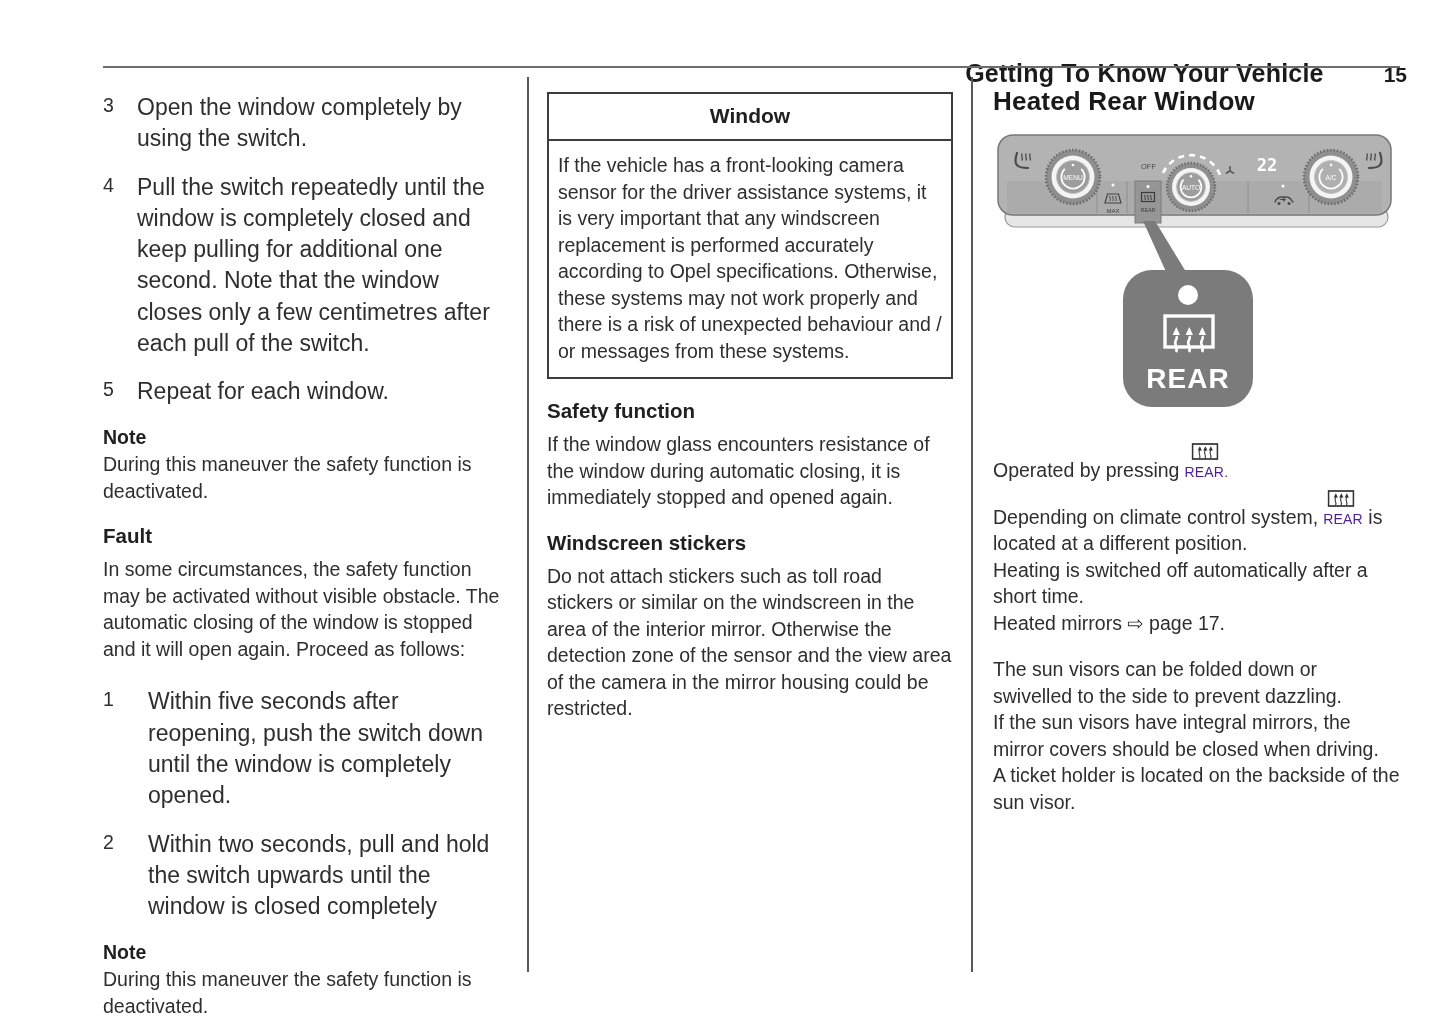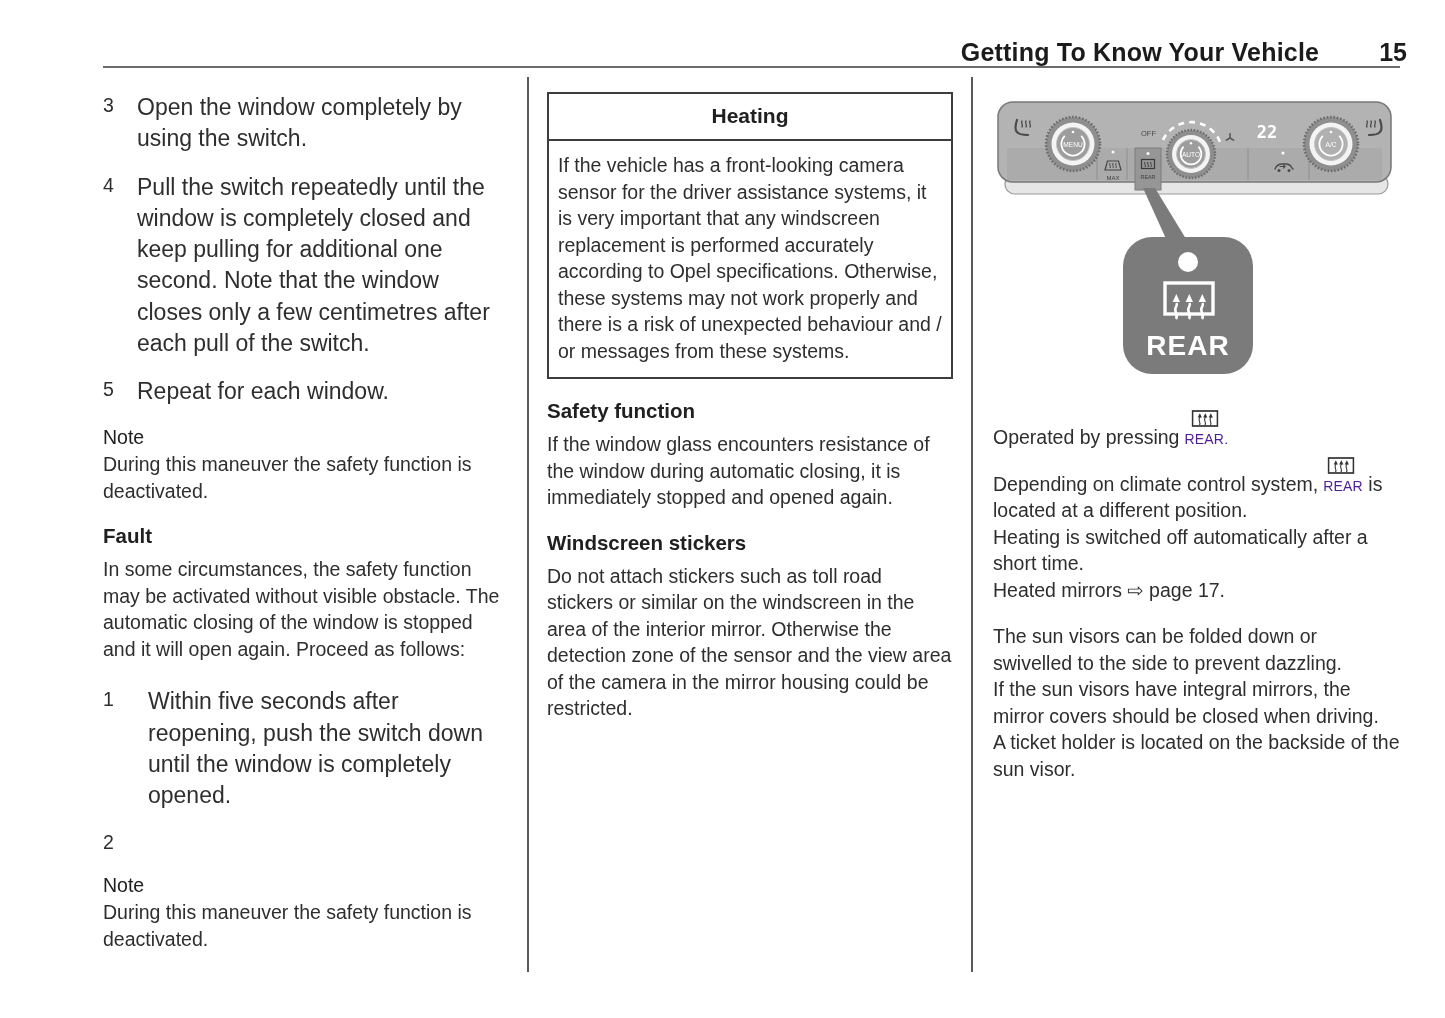--- a/index.html
+++ b/index.html
@@ -1,36 +1,36 @@
 <!DOCTYPE html>
 <html><head>
 <meta charset="utf-8">
 <style>
   html,body{margin:0;padding:0;background:#ffffff;}
   .page{position:relative;width:1445px;height:1018px;background:#ffffff;overflow:hidden;
         font-family:"Liberation Sans",sans-serif;color:#2e2e2e;padding-left:8px;}
   
   .header-row{position:absolute;top:38px;right:46px;display:flex;align-items:baseline;gap:60px;}
   .header-title{font-size:25px;font-weight:700;color:#1b1b1b;letter-spacing:0.2px;}
-  .header-page{font-size:25px;font-weight:700;color:#1b1b1b;}
+  .header-page{font-size:21px;font-weight:700;color:#1b1b1b;margin-top:25px;}
   .top-rule{position:absolute;left:103px;top:66px;width:1297px;height:2px;background:#6d6d6d;}
   
   .vsep{position:absolute;top:77px;height:895px;width:2px;background:#5a5a5a;}
   .vsep-1{left:527px;}
   .vsep-2{left:971px;}
   
   .col{position:absolute;top:86px;}
   .col-left{left:103px;width:398px;top:92px;}
   .col-mid{left:547px;width:406px;}
   .col-right{left:993px;width:408px;}
   
   .body-text{font-size:19.5px;line-height:1.36;color:#2e2e2e;}
   .section-title{font-size:26px;font-weight:700;color:#191919;margin:0 0 14px 0;letter-spacing:0.2px;}
   .sub-heading{font-size:20.5px;font-weight:700;color:#202020;margin:20px 0 8px 0;}
-  .note-heading{font-size:19.5px;font-weight:400;color:#202020;margin:19px 0 2px 0;}
+  .note-heading{font-size:19.5px;font-weight:700;color:#202020;margin:19px 0 2px 0;}
   .mb{margin-bottom:18px;}
   
   .step{display:flex;margin-bottom:17px;}
   .step-num{flex:0 0 34px;font-size:19.5px;line-height:1.36;color:#2e2e2e;}
   .steps-b .step-num{flex:0 0 45px;}
   .step-text{flex:1;font-size:23px;line-height:1.36;}
   
   .caution-box{border:2px solid #3d3d3d;margin:6px 0 20px 0;}
   .caution-head{text-align:center;font-size:21px;font-weight:700;color:#202020;
                 padding:10px 0 11px 0;border-bottom:2px solid #3d3d3d;}
@@ -79,42 +79,44 @@
     <div class="sub-heading">Fault</div>
     <div class="body-text" style="margin-bottom:24px;">In some circumstances, the safety function may be activated without visible obstacle. The automatic closing of the window is stopped and it will open again. Proceed as follows:</div>
 
     <div class="steps-b">
       <div class="step">
         <span class="step-num">1</span>
         <span class="step-text">Within five seconds after reopening, push the switch down until the window is completely opened.</span>
       </div>
       <div class="step">
         <span class="step-num">2</span>
+        <span class="step-text">Within two seconds, pull and hold the switch upwards until the window is closed completely</span>
       </div>
     </div>
 
     <div class="note-heading">Note</div>
     <div class="body-text">During this maneuver the safety function is deactivated.</div>
   </div>
 
   <div class="col col-mid">
 
     <div class="caution-box">
-      <div class="caution-head">Heating</div>
+      <div class="caution-head">Window</div>
       <div class="caution-body">If the vehicle has a front-looking camera sensor for the driver assistance systems, it is very important that any windscreen replacement is performed accurately according to Opel specifications. Otherwise, these systems may not work properly and there is a risk of unexpected behaviour and / or messages from these systems.</div>
     </div>
 
     <div class="sub-heading">Safety function</div>
     <div class="body-text mb">If the window glass encounters resistance of the window during automatic closing, it is immediately stopped and opened again.</div>
 
     <div class="sub-heading">Windscreen stickers</div>
     <div class="body-text">Do not attach stickers such as toll road stickers or similar on the windscreen in the area of the interior mirror. Otherwise the detection zone of the sensor and the view area of the camera in the mirror housing could be restricted.</div>
   </div>
 
   <div class="col col-right">
+    <div class="section-title">Heated Rear Window</div>
 
     <div class="illustration">
       <svg width="403" height="282" viewBox="0 0 403 282" xmlns="http://www.w3.org/2000/svg">
 
         <g>
           <rect x="12" y="76" width="383" height="20" rx="10" fill="#e6e6e6" stroke="#9a9a9a" stroke-width="1.2"></rect>
           <rect x="5" y="4" width="393" height="80" rx="15" fill="#b3b3b3" stroke="#787878" stroke-width="1.5"></rect>
           <rect x="14" y="50" width="375" height="32" fill="#ababab"></rect>
           <line x1="104" y1="50" x2="104" y2="82" stroke="#8e8e8e" stroke-width="1"></line>
           <line x1="134" y1="50" x2="134" y2="82" stroke="#8e8e8e" stroke-width="1"></line>

